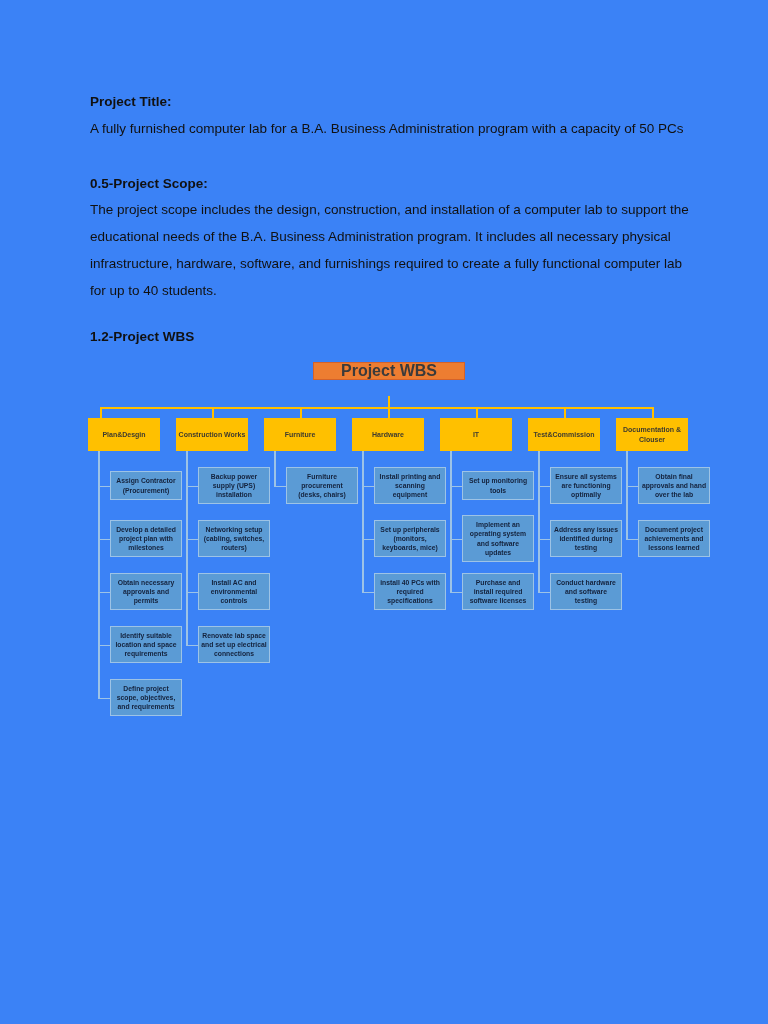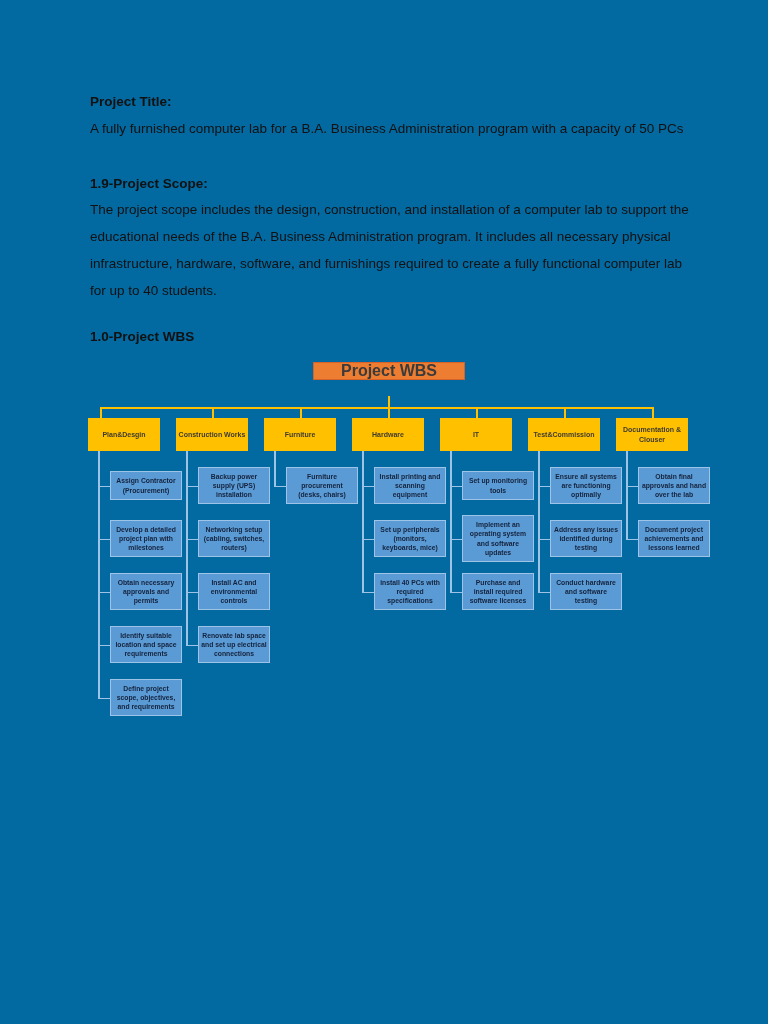--- a/index.html
+++ b/index.html
@@ -1,21 +1,21 @@
 <!DOCTYPE html>
 <html><head>
 <meta charset="utf-8">
 <style>
   html,body{margin:0;padding:0;}
   body{
     width:768px;height:1024px;background:#ffffff;
     font-family:"Liberation Sans",sans-serif;color:#111;
     position:relative;overflow:hidden;
   }
-  .page{position:relative;width:768px;height:1024px;background:#0369a1;}
+  .page{position:relative;width:768px;height:1024px;background:#3b82f6;}
 
   
   .doc-block{position:absolute;left:90px;width:608px;font-size:13.5px;line-height:27px;}
   .h{font-weight:bold;}
   #title-heading{top:88px;}
   #title-text{top:115px;}
   #scope-heading{top:170px;}
   #scope-text{top:196px;}
   #wbs-heading{top:323px;}
 
@@ -55,25 +55,25 @@
 </style>
 </head>
 <body>
 
 <div class="page">
 
   <div class="doc-block h" id="title-heading">Project Title:</div>
 
   <div class="doc-block" id="title-text">A fully furnished computer lab for a B.A. Business Administration program with a capacity of 50 PCs</div>
 
-  <div class="doc-block h" id="scope-heading">1.9-Project Scope:</div>
+  <div class="doc-block h" id="scope-heading">0.5-Project Scope:</div>
 
   <div class="doc-block" id="scope-text">The project scope includes the design, construction, and installation of a computer lab to support the educational needs of the B.A. Business Administration program. It includes all necessary physical infrastructure, hardware, software, and furnishings required to create a fully functional computer lab for up to 40 students.</div>
 
-  <div class="doc-block h" id="wbs-heading">1.0-Project WBS</div>
+  <div class="doc-block h" id="wbs-heading">1.2-Project WBS</div>
 
   <div class="diagram">
     <div class="root-box">Project WBS</div>
     <div class="stub"></div>
     <div class="hline"></div>
     <div id="drops">
         <div class="vdrop" style="left: 100px;"></div>
         <div class="vdrop" style="left: 212px;"></div>
         <div class="vdrop" style="left: 300px;"></div>
         <div class="vdrop" style="left: 388px;"></div>

